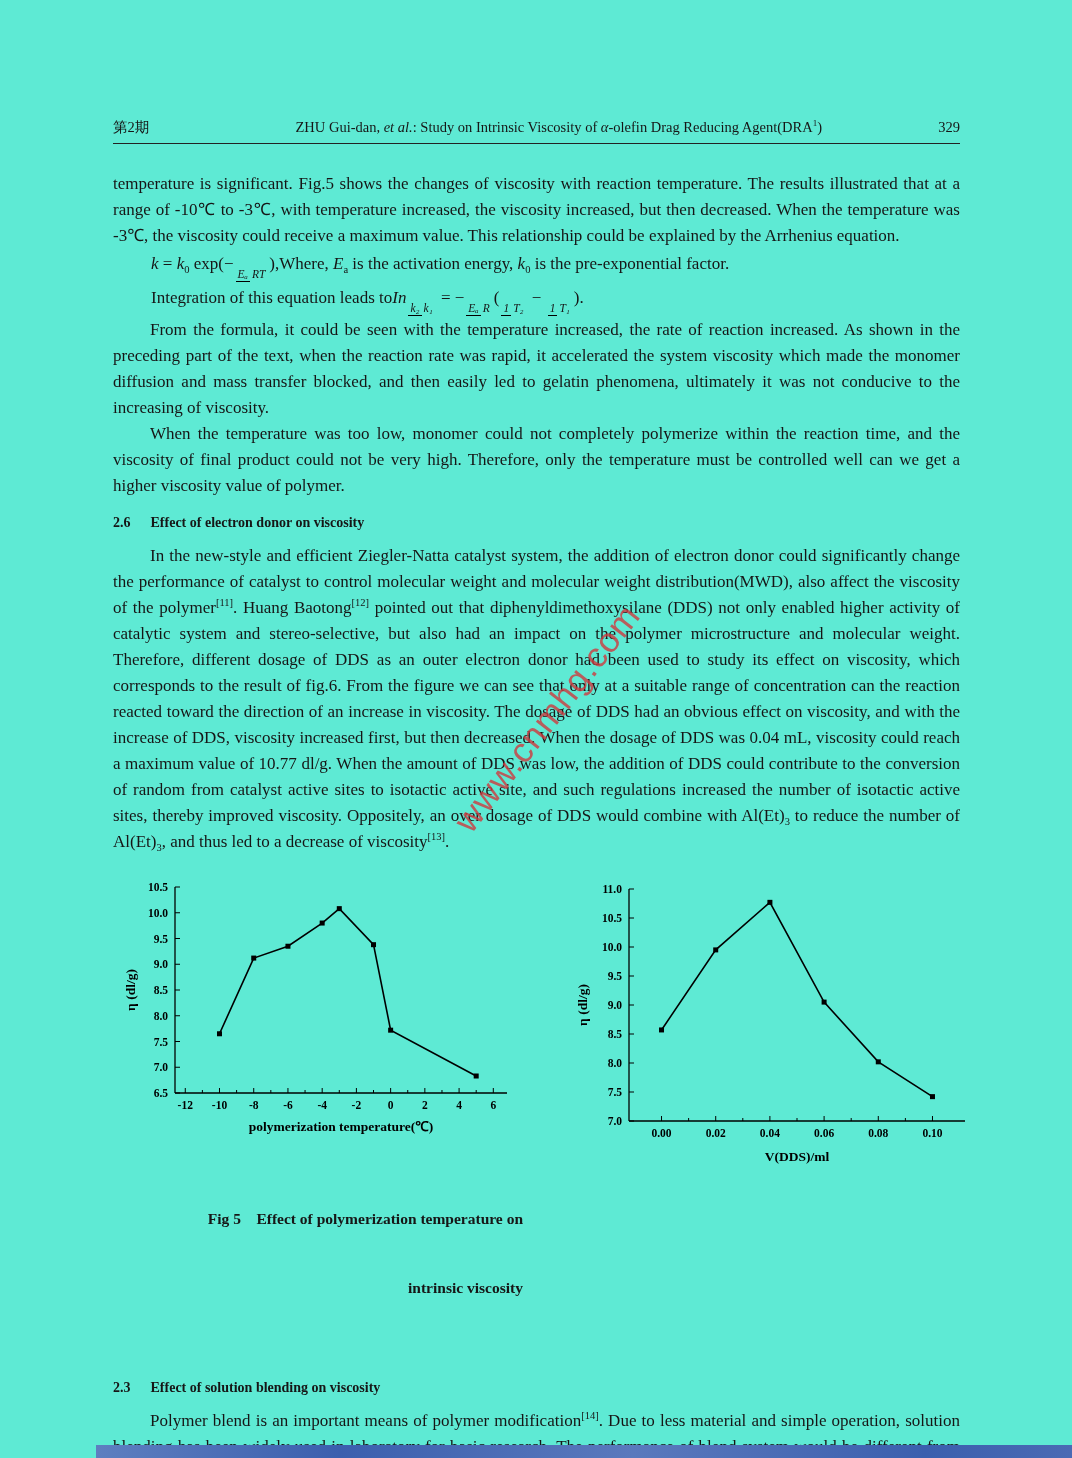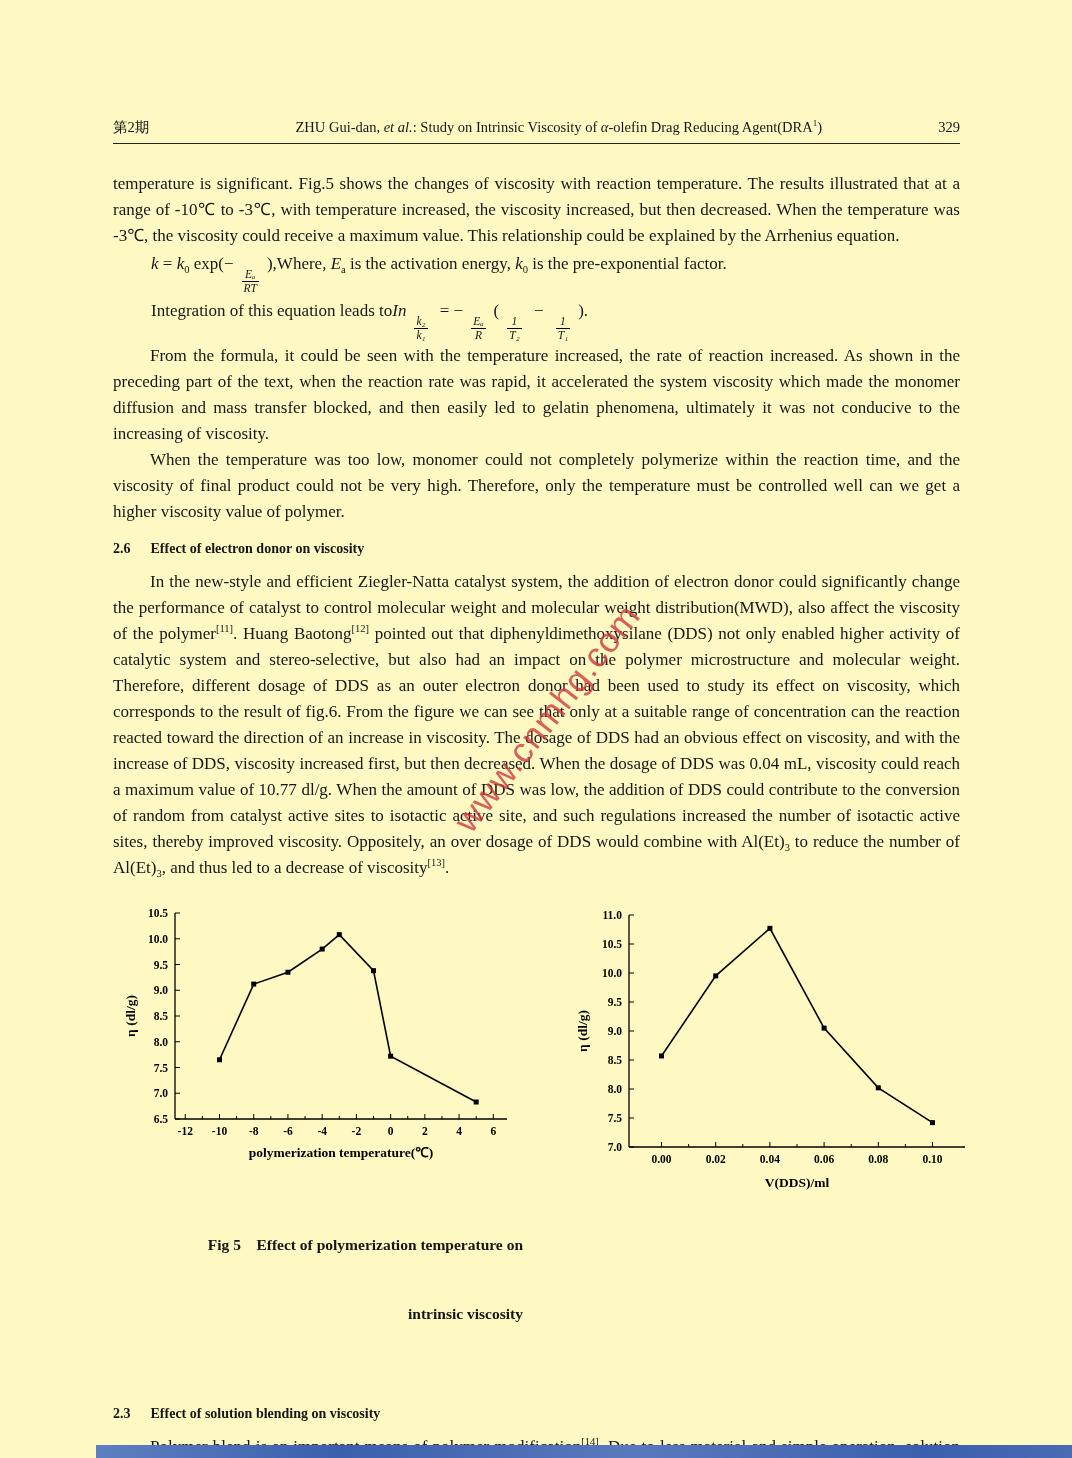--- a/index.html
+++ b/index.html
@@ -1,31 +1,31 @@
 <!DOCTYPE html>
 <html><head>
 <meta charset="utf-8">
 <style>
   html,body{margin:0;padding:0;background:#fff;}
-  .page{width:1072px;height:1458px;position:relative;background:#fef9c3;
+  .page{width:1072px;height:1458px;position:relative;background:#5eead4;
         font-family:"Liberation Serif",serif;color:#161616;overflow:hidden;margin:0 auto;}
   .inner{padding:118px 112px 0 113px;}
 
   .hdr{display:flex;justify-content:space-between;align-items:baseline;
        border-bottom:1.6px solid #222;padding-bottom:6px;font-size:14.5px;}
   .hdr-issue,.hdr-page{white-space:nowrap;}
   .hdr-title{padding:0 26px;text-align:center;flex:1;margin-left:30px;}
 
   .bodytext{margin-top:27px;font-size:17px;line-height:26px;text-align:justify;}
   .bodytext p{margin:0;}
   p.ind{text-indent:37px;}
 
   .eq{margin-left:38px;text-align:left;line-height:28px;padding:1px 0;}
-  .frac{display:inline-flex;flex-direction:column;text-align:center;vertical-align:-9px;
-        font-size:11.5px;line-height:1.12;margin:0 8px;font-style:italic;}
+  .frac{display:inline-flex;flex-direction:row;text-align:center;vertical-align:-9px;
+        font-size:11.5px;line-height:1.12;margin:0 2px;font-style:italic;}
   .fnum{border-bottom:1px solid #000;padding:0 2px;}
   .fden{padding:0 2px;}
   sup{font-size:0.62em;vertical-align:super;line-height:0;}
   sub{font-size:0.62em;vertical-align:sub;line-height:0;}
 
   .sec{font-size:14px;font-weight:bold;margin:11px 0 7px 0;text-align:left;}
   .sec-num{margin-right:20px;}
 
   .figs{display:flex;gap:50px;margin-top:22px;margin-left:8px;align-items:flex-start;}
   .figcol{display:block;}

